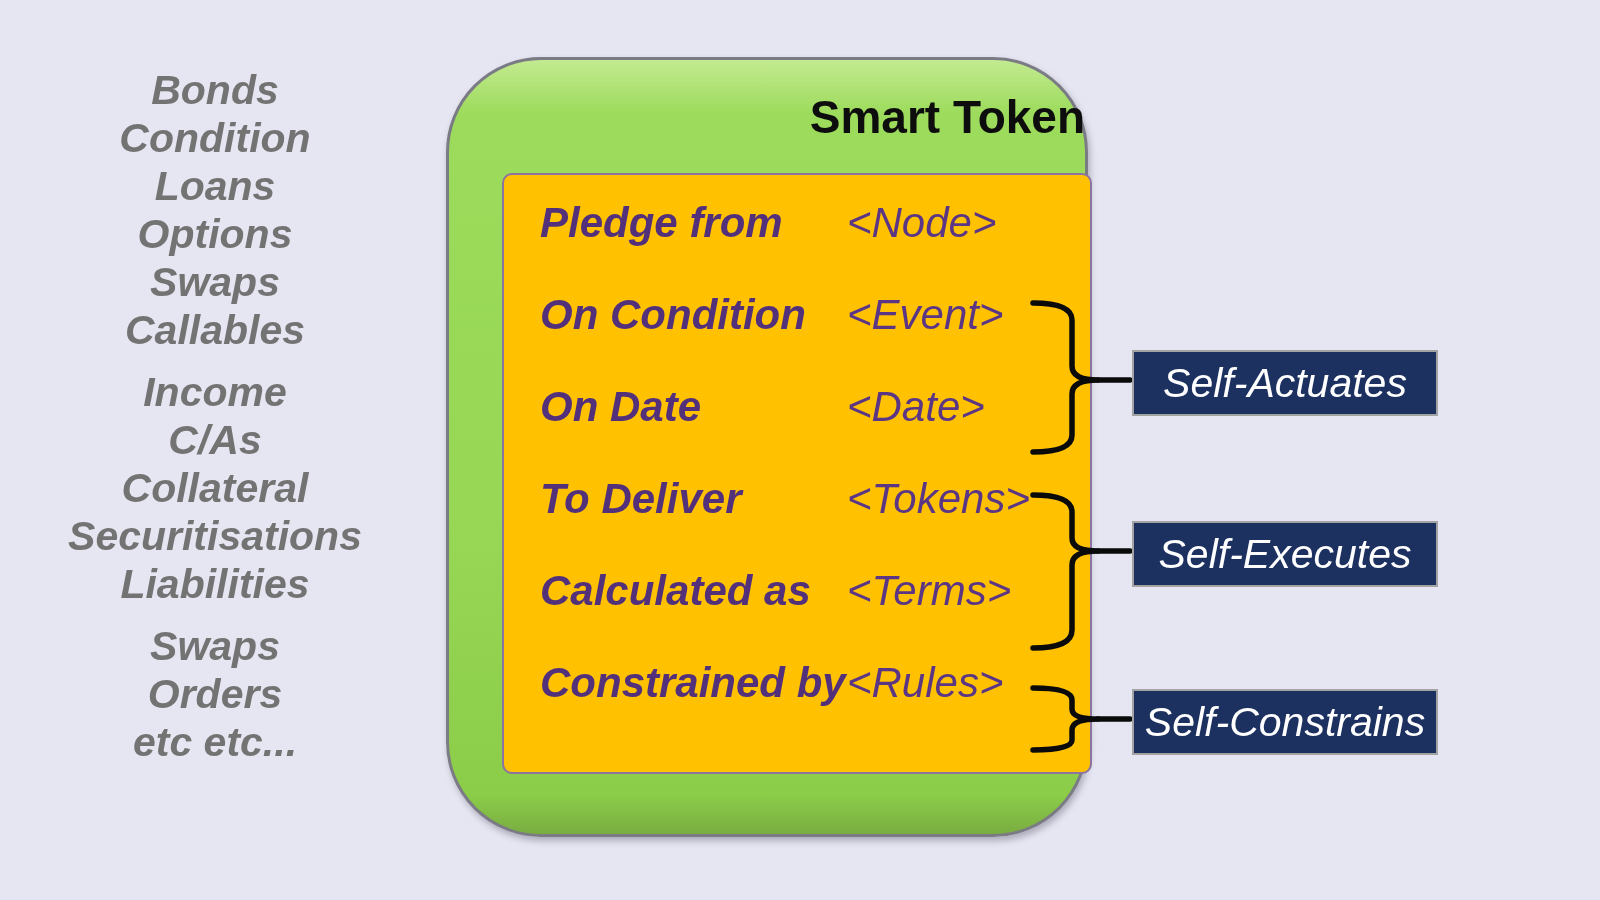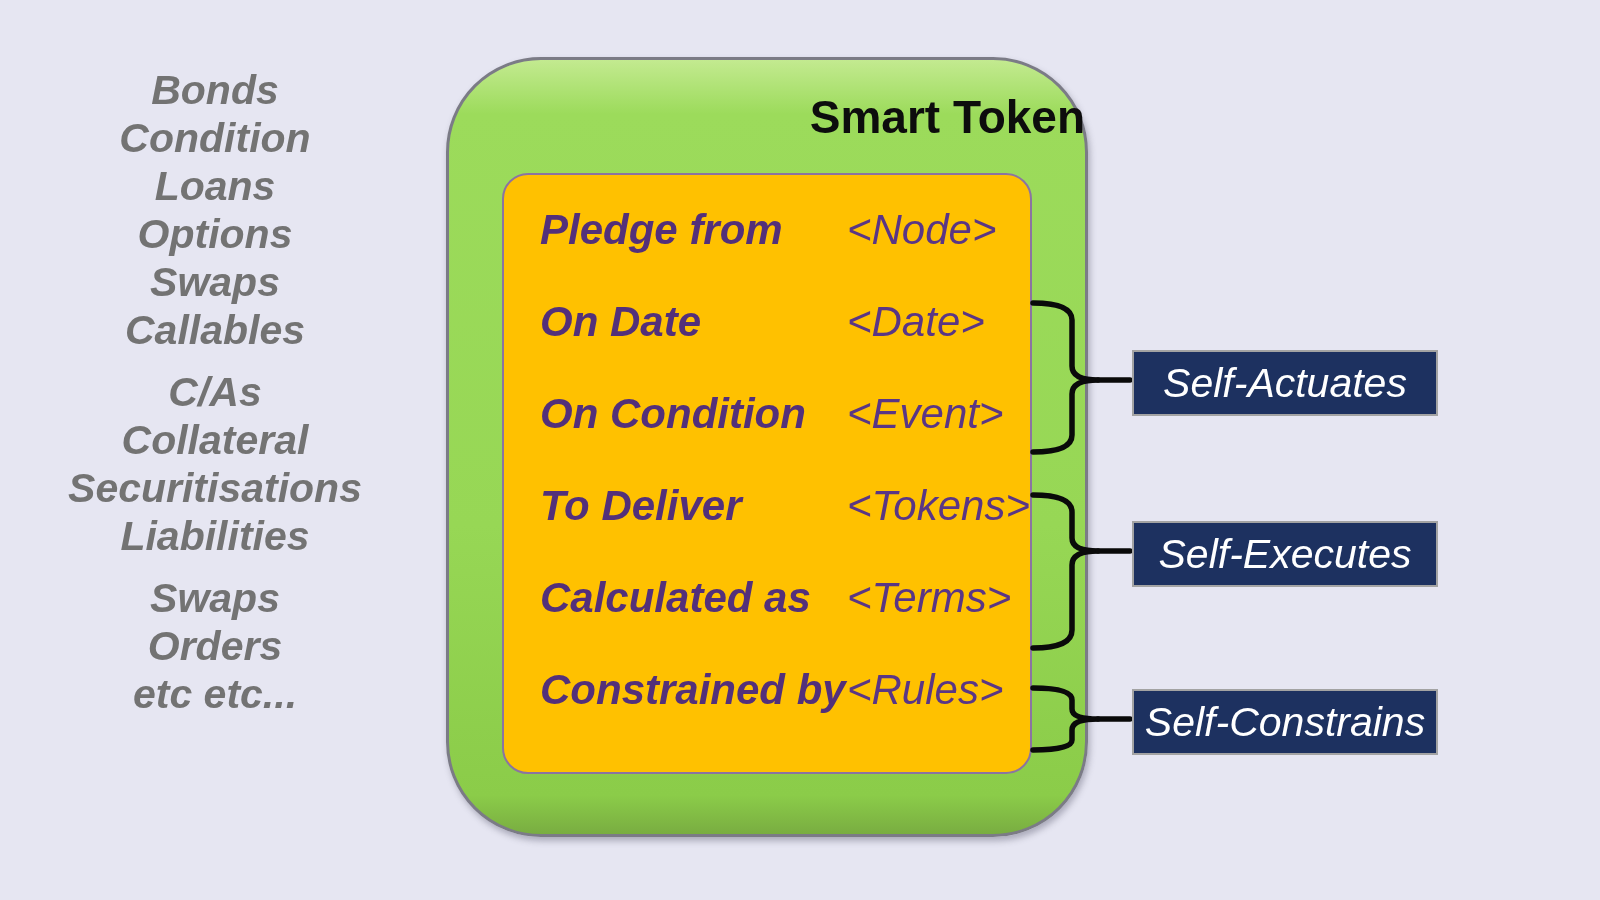--- a/index.html
+++ b/index.html
@@ -47,27 +47,27 @@
     line-height: 50px;
     font-weight: 700;
     color: #0d0d0d;
   }
 
   
   .fields-box {
     position: absolute;
     left: 53px;
     top: 113px;
-    width: 530px;
+    width: 590px;
     height: 601px;
     box-sizing: border-box;
     border: 2px solid #8b74a1;
-    border-radius: 26px;
+    border-radius: 10px;
     background: #ffc100;
-    padding-top: 9px;
+    padding-top: 2px;
   }
   .field-row {
     position: relative;
     height: 92px;
     display: flex;
     align-items: center;
   }
   .field-label {
     margin-left: 36px;
     font-size: 42px;
@@ -130,20 +130,21 @@
   <div class="left-list">
     <div class="left-group">
       <div>Bonds</div>
       <div>Condition</div>
       <div>Loans</div>
       <div>Options</div>
       <div>Swaps</div>
       <div>Callables</div>
     </div>
     <div class="left-group">
+      <div>Income</div>
       <div>C/As</div>
       <div>Collateral</div>
       <div>Securitisations</div>
       <div>Liabilities</div>
     </div>
     <div class="left-group">
       <div>Swaps</div>
       <div>Orders</div>
       <div>etc etc...</div>
     </div>
@@ -151,26 +152,26 @@
 
   <div class="smart-token">
     <div class="token-title">Smart Token</div>
 
     <div class="fields-box">
       <div class="field-row">
         <span class="field-label">Pledge from</span>
         <span class="field-value">&lt;Node&gt;</span>
       </div>
       <div class="field-row">
+        <span class="field-label">On Condition</span>
+        <span class="field-value">&lt;Event&gt;</span>
+      </div>
+      <div class="field-row">
         <span class="field-label">On Date</span>
         <span class="field-value">&lt;Date&gt;</span>
-      </div>
-      <div class="field-row">
-        <span class="field-label">On Condition</span>
-        <span class="field-value">&lt;Event&gt;</span>
       </div>
       <div class="field-row">
         <span class="field-label">To Deliver</span>
         <span class="field-value">&lt;Tokens&gt;</span>
       </div>
       <div class="field-row">
         <span class="field-label">Calculated as</span>
         <span class="field-value">&lt;Terms&gt;</span>
       </div>
       <div class="field-row">

